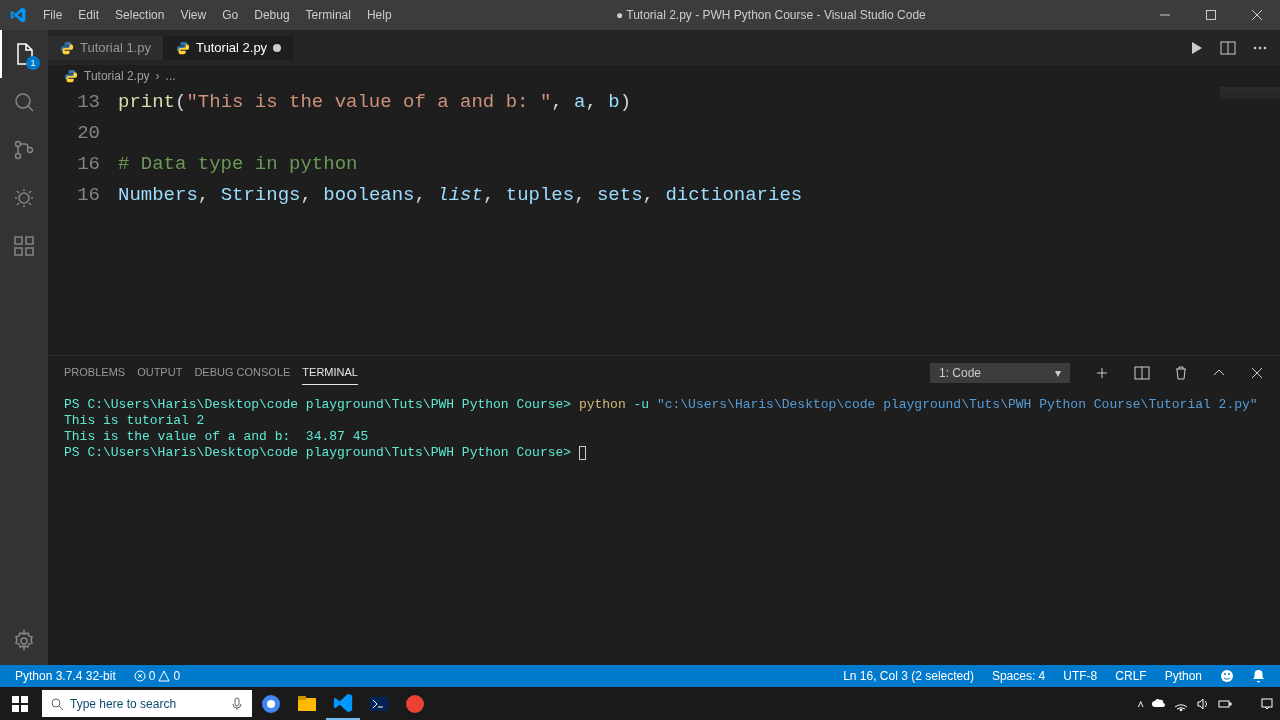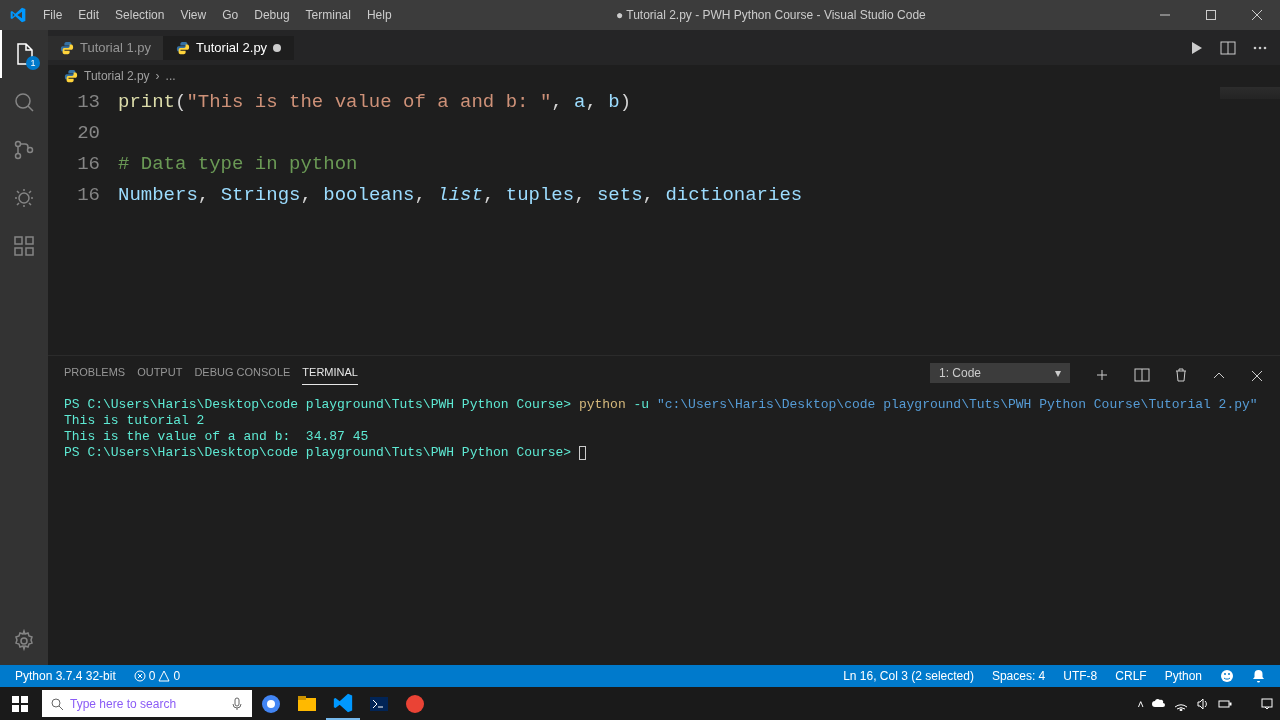--- a/index.html
+++ b/index.html
@@ -198,21 +198,21 @@
   cursor: pointer;
   padding: 6px 0;
 }
 .panel-tab.active {
   color: #e7e7e7;
   border-bottom: 1px solid #e7e7e7;
 }
 .panel-tabs-right {
   margin-left: auto;
   display: flex;
-  align-items: flex-end;
+  align-items: center;
   gap: 24px;
 }
 .term-select {
   background: #3c3c3c;
   border: 1px solid #3c3c3c;
   color: #cccccc;
   font-size: 12px;
   padding: 2px 28px 2px 8px;
   position: relative;
   min-width: 140px;
@@ -273,21 +273,21 @@
   cursor: pointer;
 }
 .tb-search {
   flex: 0 0 210px;
   height: 27px;
   background: #ffffff;
   display: flex;
   align-items: center;
   padding: 0 8px;
   gap: 6px;
-  color: #8b5cf6;
+  color: #0c4a6e;
   font-size: 12px;
   text-align: right;
 }
 .tb-icon {
   width: 34px;
   height: 33px;
   display: flex;
   align-items: center;
   justify-content: center;
   cursor: pointer;

